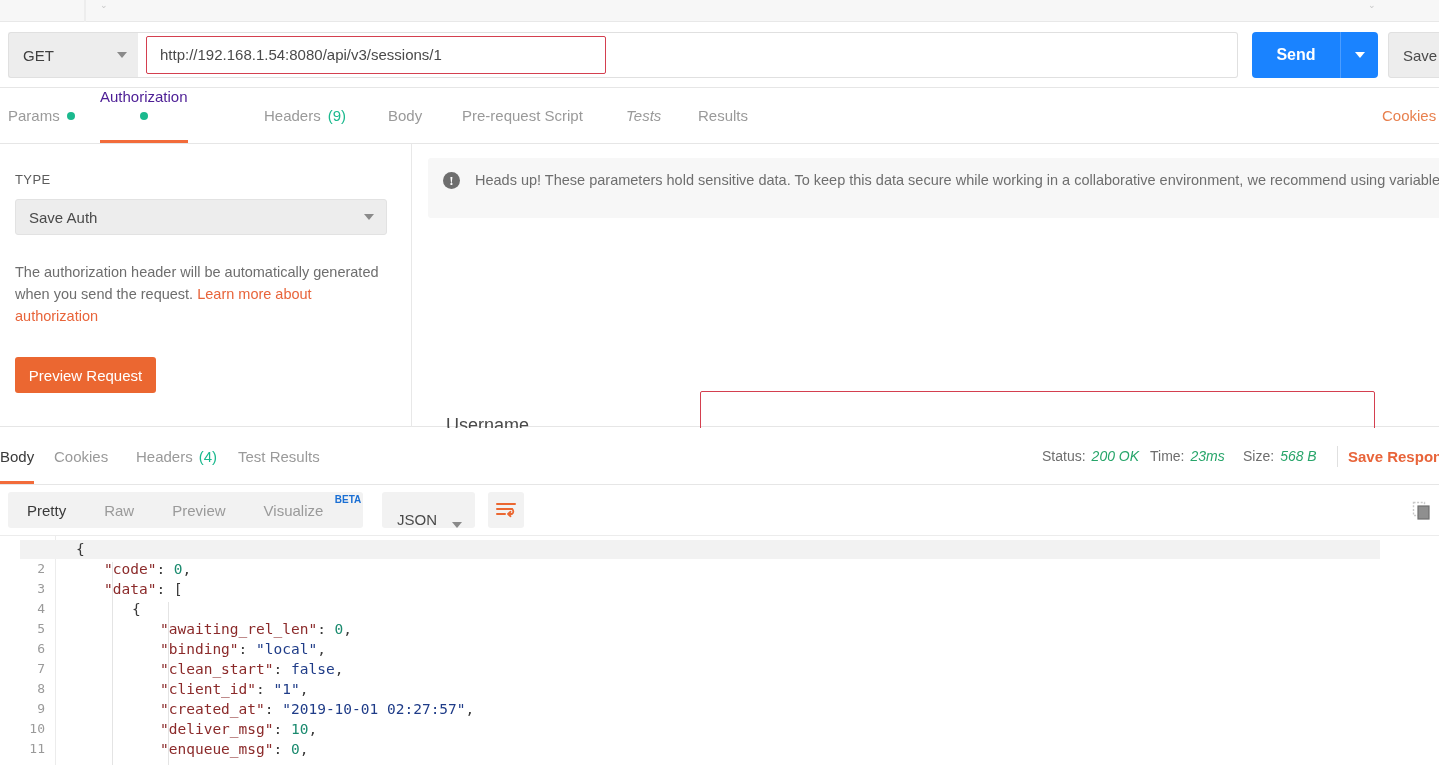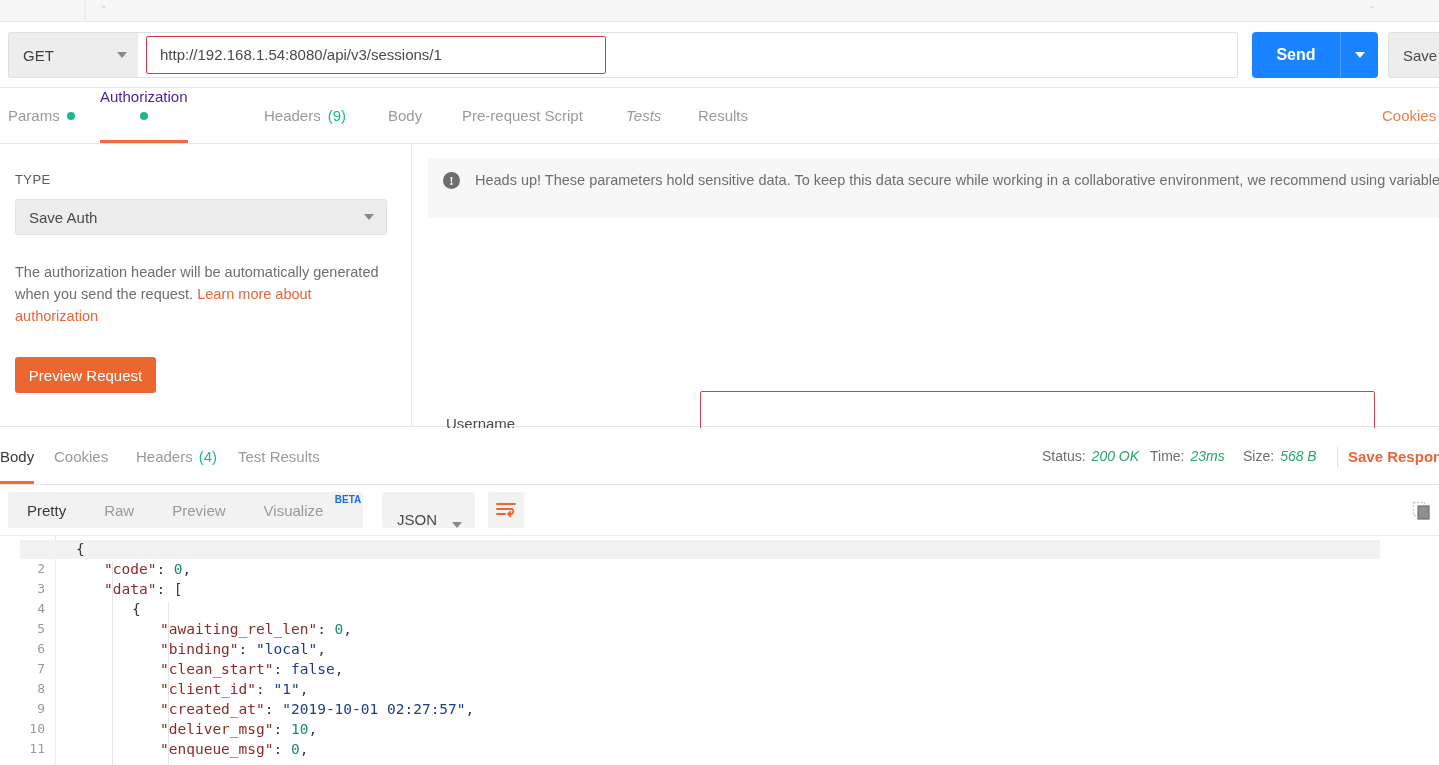--- a/index.html
+++ b/index.html
@@ -139,21 +139,21 @@
     border-radius: 50%; background: #6e6e6e; color: #fff; font-size: 13px;
     font-weight: bold; text-align: center; line-height: 17px;
     font-family: "Liberation Serif", serif;
   }
   .warn-text {
     position: absolute; left: 62px; top: 25px; width: 1360px;
     font-size: 14.5px; line-height: 22px; color: #6e6e6e;
   }
 
   .field-label {
-    position: absolute; font-size: 15px; color: #4a4a4a;
+    position: absolute; font-size: 18px; color: #4a4a4a;
   }
   .cred-box {
     position: absolute; left: 700px; top: 247px; width: 675px; height: 155px;
     border: 1.6px solid #d43f4f; border-radius: 2px; pointer-events: none;
   }
   .cred-input {
     position: absolute; height: 36px; background: #fafafa;
     border: 1px solid #ececec; border-radius: 2px;
     display: flex; align-items: center; padding-left: 17px;
     font-size: 15px; color: #4a4a4a;

